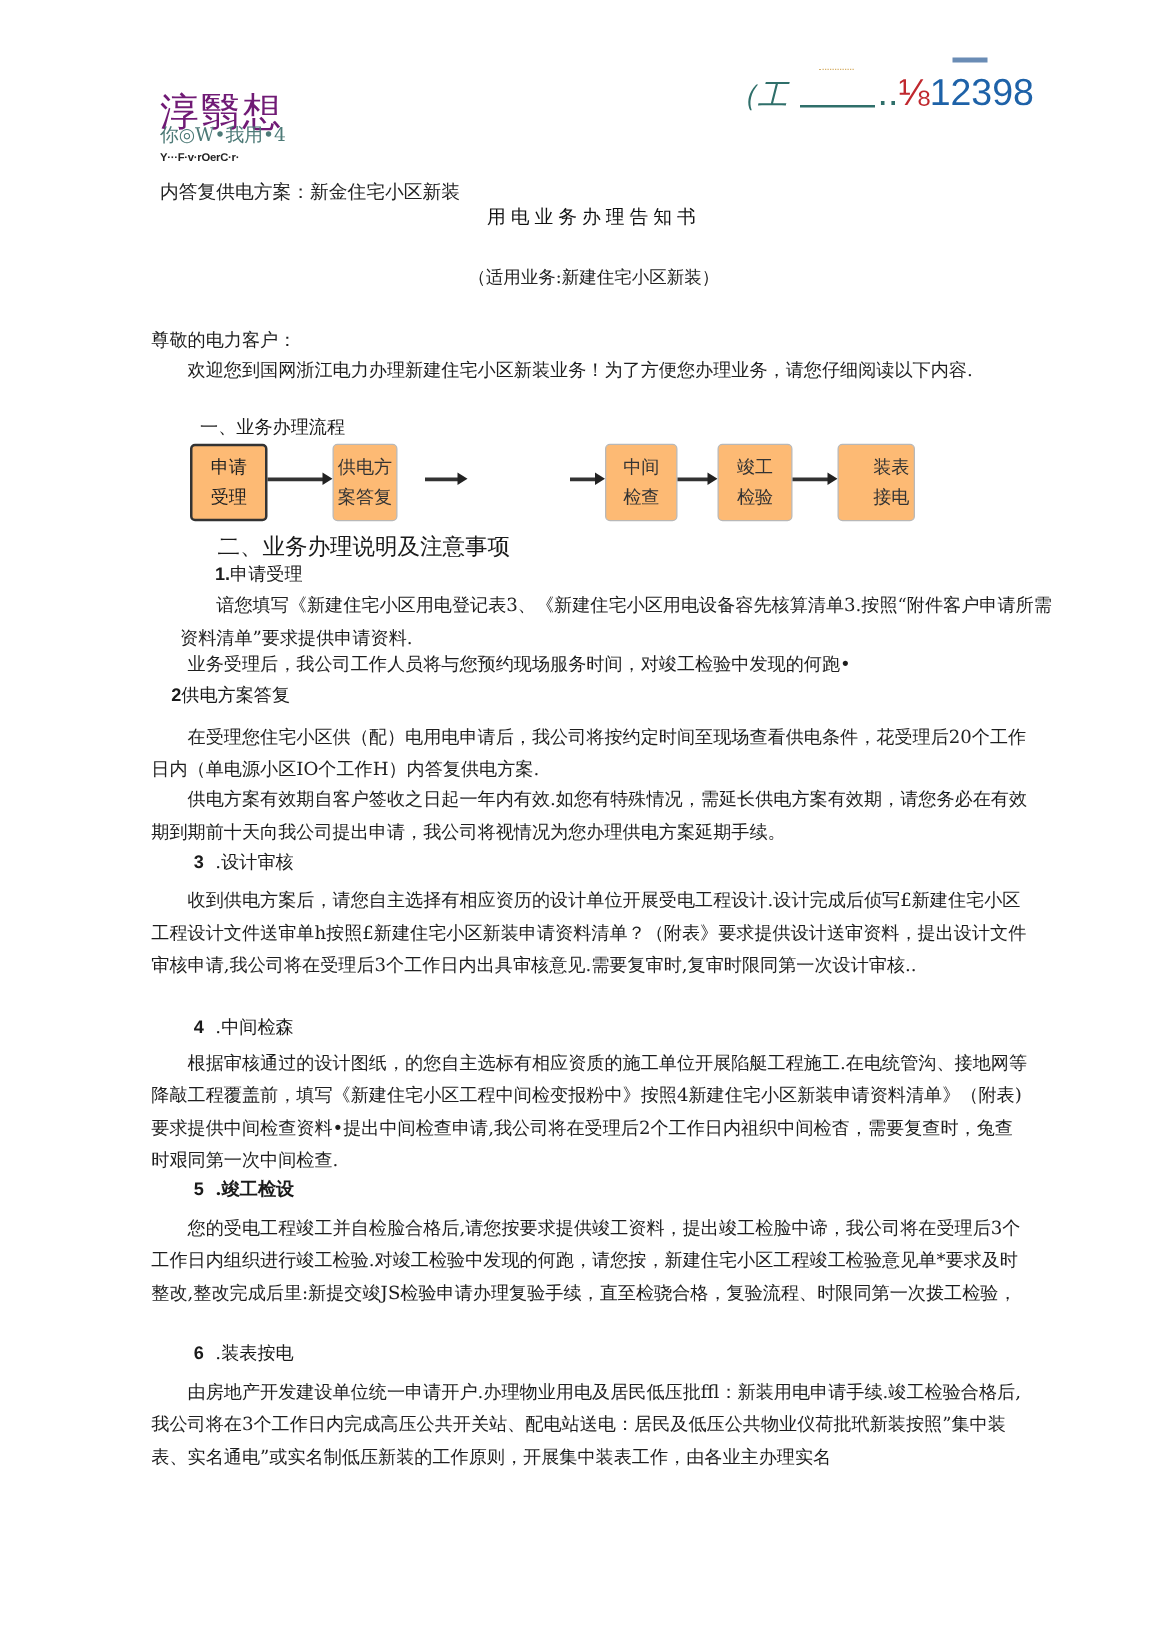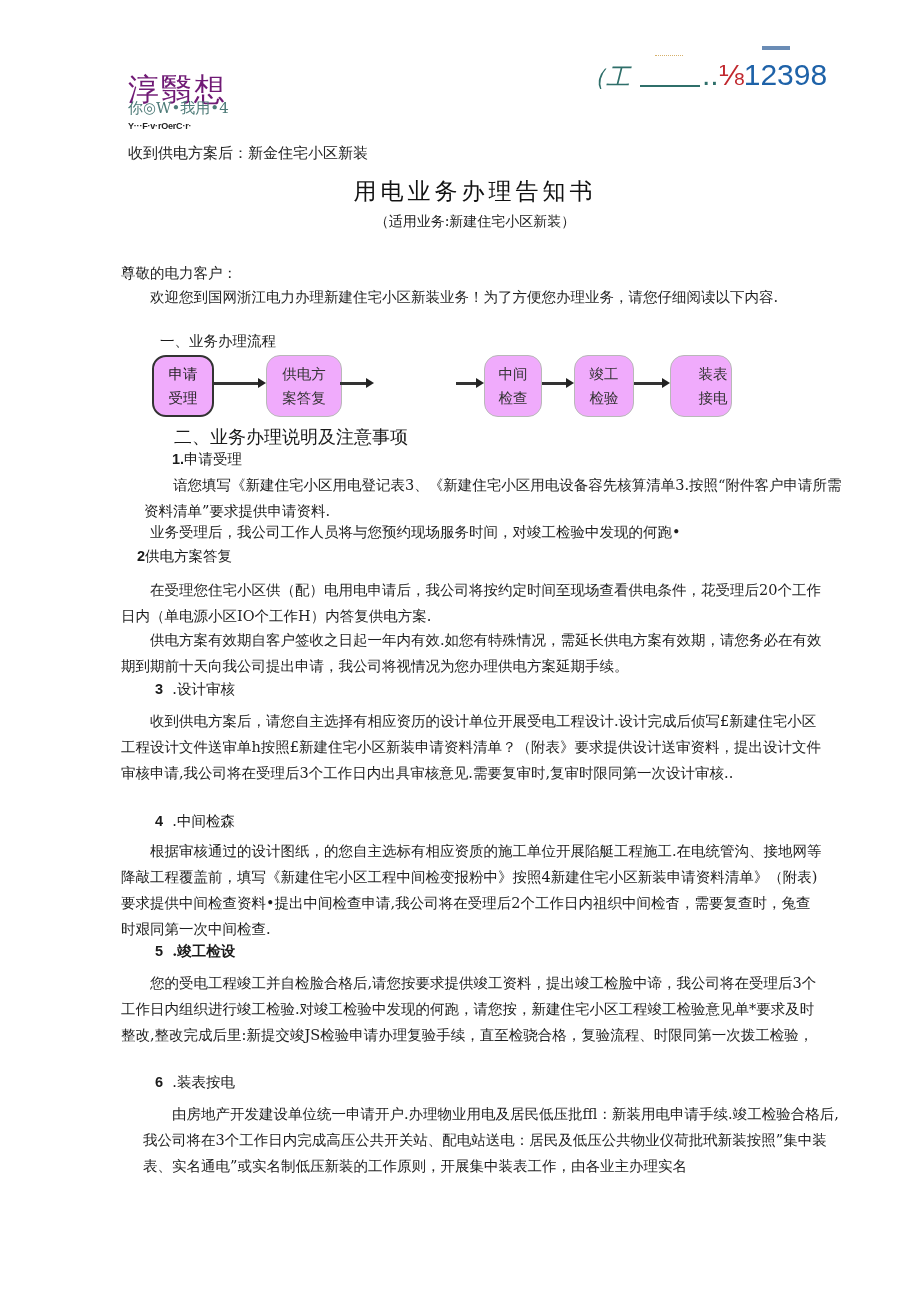--- a/index.html
+++ b/index.html
@@ -11,30 +11,30 @@
   .logo-en { left: 128px; top: 121px; font-size: 9px; color: #222; font-family: "Liberation Sans", sans-serif; font-weight: bold; letter-spacing: -0.2px; }
   .hotline { left: 582px; top: 58px; font-family: "Liberation Sans", sans-serif; font-size: 30px; white-space: nowrap; }
   .hotline .prefix { color: #2f6f6a; font-style: italic; font-family: "DejaVu Serif", serif; font-size: 24px; }
   .hotline .blank { display: inline-block; width: 60px; border-bottom: 2px solid #2f6f6a; height: 24px; margin: 0 2px 0 10px; vertical-align: -2px; }
   .hotline .dots { color: #2f6f6a; }
   .hotline .frac { color: #c0282e; }
   .hotline .num { color: #1e62a8; }
   .small-mark { left: 762px; top: 46px; width: 28px; height: 4px; background: #6a8cb5; }
   .tiny-mark { left: 655px; top: 55px; width: 28px; height: 2px; border-top: 1px dotted #d6b06a; }
   .notice-no { left: 128px; top: 144px; font-size: 15px; color: #222; }
-  .title { left: 0; width: 920px; top: 176px; text-align: center; font-size: 23px; letter-spacing: 4px; color: #111; padding-left: 30px; box-sizing: border-box; }
+  .title { left: 0; width: 920px; top: 164px; text-align: center; font-size: 15px; letter-spacing: 4px; color: #111; padding-left: 30px; box-sizing: border-box; }
   .subtitle { left: 0; width: 920px; top: 213px; text-align: center; font-size: 14px; color: #222; padding-left: 30px; box-sizing: border-box; }
   .p { font-size: 14.5px; line-height: 26px; color: #1e1e1e; }
   .greet { left: 121px; top: 260px; }
   .intro { left: 121px; top: 284px; width: 700px; text-indent: 29px; }
   .sec1 { left: 160px; top: 332px; font-size: 14.5px; }
   .flow { left: 152px; top: 355px; width: 590px; height: 66px; }
-  .box { position: absolute; top: 0; height: 62px; background: #f0abfc; border: 1.5px solid #b8b8b8;
+  .box { position: absolute; top: 0; height: 62px; background: #fdba74; border: 1.5px solid #b8b8b8;
          display: flex; align-items: center; justify-content: center; text-align: center;
-         font-size: 14.5px; line-height: 24px; color: #333; box-sizing: border-box; border-radius: 14px; }
+         font-size: 14.5px; line-height: 24px; color: #333; box-sizing: border-box; border-radius: 4px; }
   .box.first { border: 2px solid #333; color: #222; }
   .arrow { position: absolute; top: 27px; height: 3px; background: #333; }
   .arrow::after { content: ""; position: absolute; right: -6px; top: -4px; border-left: 8px solid #222;
                   border-top: 5.5px solid transparent; border-bottom: 5.5px solid transparent; }
   .sec2 { left: 174px; top: 425px; font-size: 18px; text-align: center; }
   .h { font-size: 14.5px; }
   .h b { font-family: "Liberation Sans", sans-serif; font-weight: bold; }
   .para { left: 121px; width: 702px; text-indent: 29px; }
 </style>
 </head>
@@ -44,39 +44,39 @@
 <div class="abs logo-sub">你◎W•我用•4</div>
 <div class="abs logo-en">Y···F·v·rOerC·r·</div>
 
 <div class="abs tiny-mark"></div>
 <div class="abs small-mark"></div>
 
 <div class="abs hotline">
   <span class="prefix">（工</span><span class="blank"></span><span class="dots">..</span><span class="frac">⅛</span><span class="num">12398</span>
 </div>
 
-<div class="abs notice-no">收到供电方案后：新金住宅小区新装</div>
+<div class="abs notice-no">内答复供电方案：新金住宅小区新装</div>
 <div class="abs title">用电业务办理告知书</div>
 <div class="abs subtitle">（适用业务:新建住宅小区新装）</div>
 
 <div class="abs p greet">尊敬的电力客户：</div>
 <div class="abs p intro">欢迎您到国网浙江电力办理新建住宅小区新装业务！为了方便您办理业务，请您仔细阅读以下内容.</div>
 
 <div class="abs sec1">一、业务办理流程</div>
 
 <div class="abs flow">
   <div class="box first" style="left:0;width:62px;">
     <div>
         <div>申请</div>
         <div>受理</div>
       </div>
   </div>
   <div class="arrow" style="left:62px;width:46px;"></div>
 
-  <div class="box" style="left:114px;width:76px;">
+  <div class="box" style="left:114px;width:52px;">
     <div>
         <div>供电方</div>
         <div>案答复</div>
       </div>
   </div>
   <div class="arrow" style="left:188px;width:28px;"></div>
 
   <div class="arrow" style="left:304px;width:22px;"></div>
 
   <div class="box" style="left:332px;width:58px;">
@@ -128,13 +128,13 @@
 <div class="abs p para" style="top:838px;">根据审核通过的设计图纸，的您自主选标有相应资质的施工单位开展陷艇工程施工.在电统管沟、接地网等降敲工程覆盖前，填写《新建住宅小区工程中间检变报粉中》按照4新建住宅小区新装申请资料清单》（附表)要求提供中间检查资料•提出中间检查申请,我公司将在受理后2个工作日内祖织中间检杳，需要复查时，兔查时艰同第一次中间检查.</div>
 
 <div class="abs h" style="left:155px;top:942px;">
   <b>5</b>&nbsp;&nbsp;<b style="font-family:'DejaVu Serif',serif;">.竣工检设</b>
 </div>
 <div class="abs p para" style="top:970px;">您的受电工程竣工并自检脸合格后,请您按要求提供竣工资料，提出竣工检脸中谛，我公司将在受理后3个工作日内组织进行竣工检验.对竣工检验中发现的何跑，请您按，新建住宅小区工程竣工检验意见单*要求及时整改,整改完成后里:新提交竣JS检验申请办理复验手续，直至检骁合格，复验流程、时限同第一次拨工检验，</div>
 
 <div class="abs h" style="left:155px;top:1073px;">
   <b>6</b>&nbsp;&nbsp;<span>.装表按电</span>
 </div>
-<div class="abs p para" style="top:1101px;margin-left:22px;">由房地产开发建设单位统一申请开户.办理物业用电及居民低压批ffl：新装用电申请手续.竣工检验合格后,我公司将在3个工作日内完成高压公共开关站、配电站送电：居民及低压公共物业仪荷批玳新装按照”集中装表、实名通电”或实名制低压新装的工作原则，开展集中装表工作，由各业主办理实名</div>
+<div class="abs p para" style="top:1101px;">由房地产开发建设单位统一申请开户.办理物业用电及居民低压批ffl：新装用电申请手续.竣工检验合格后,我公司将在3个工作日内完成高压公共开关站、配电站送电：居民及低压公共物业仪荷批玳新装按照”集中装表、实名通电”或实名制低压新装的工作原则，开展集中装表工作，由各业主办理实名</div>
 
 </body></html>

